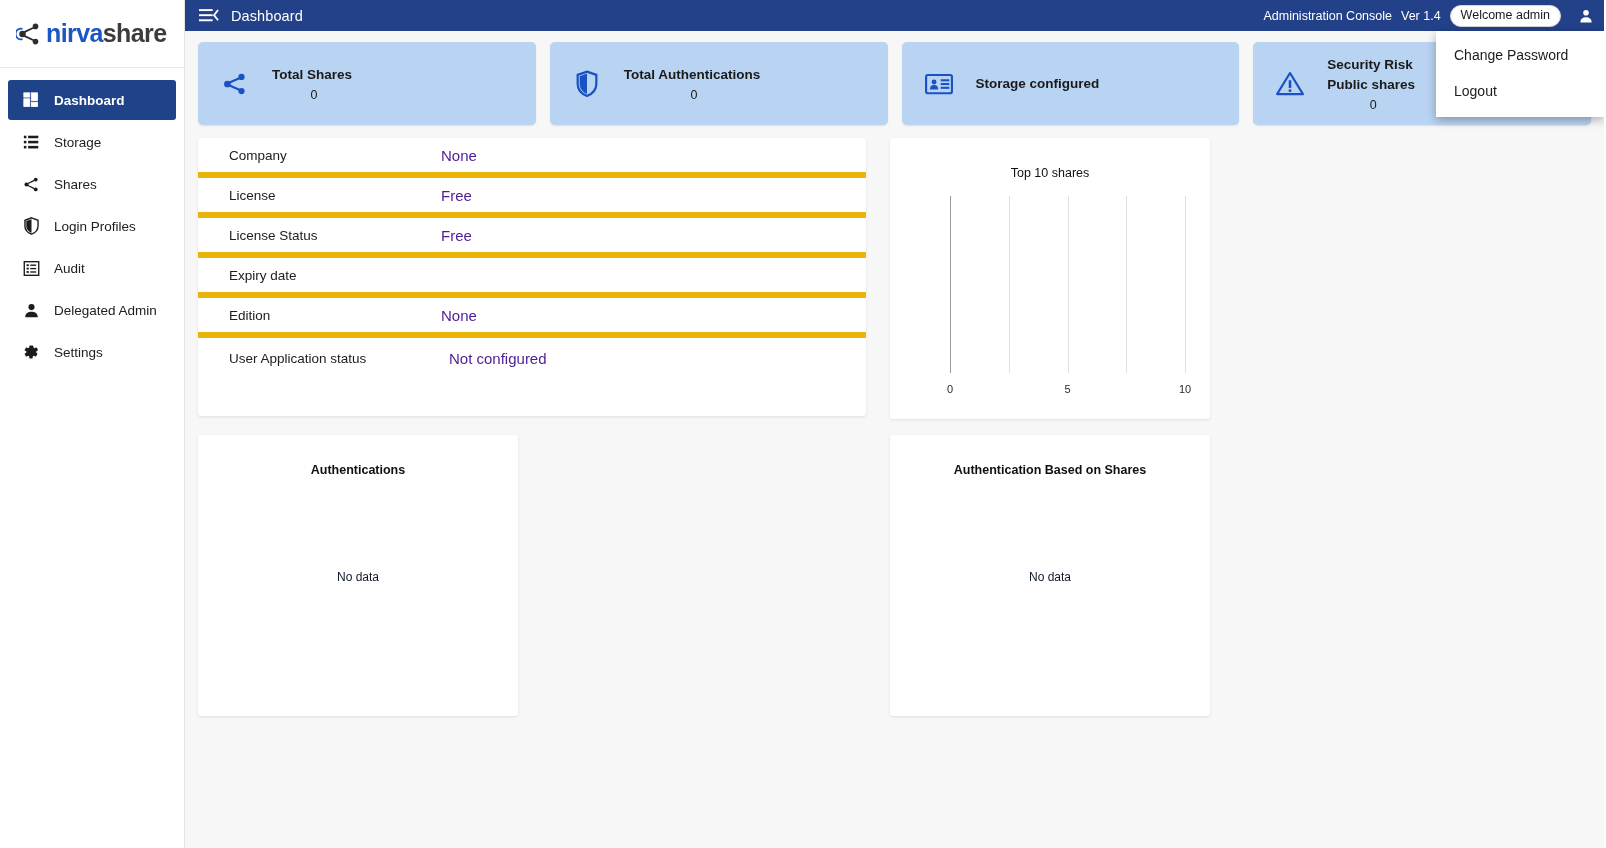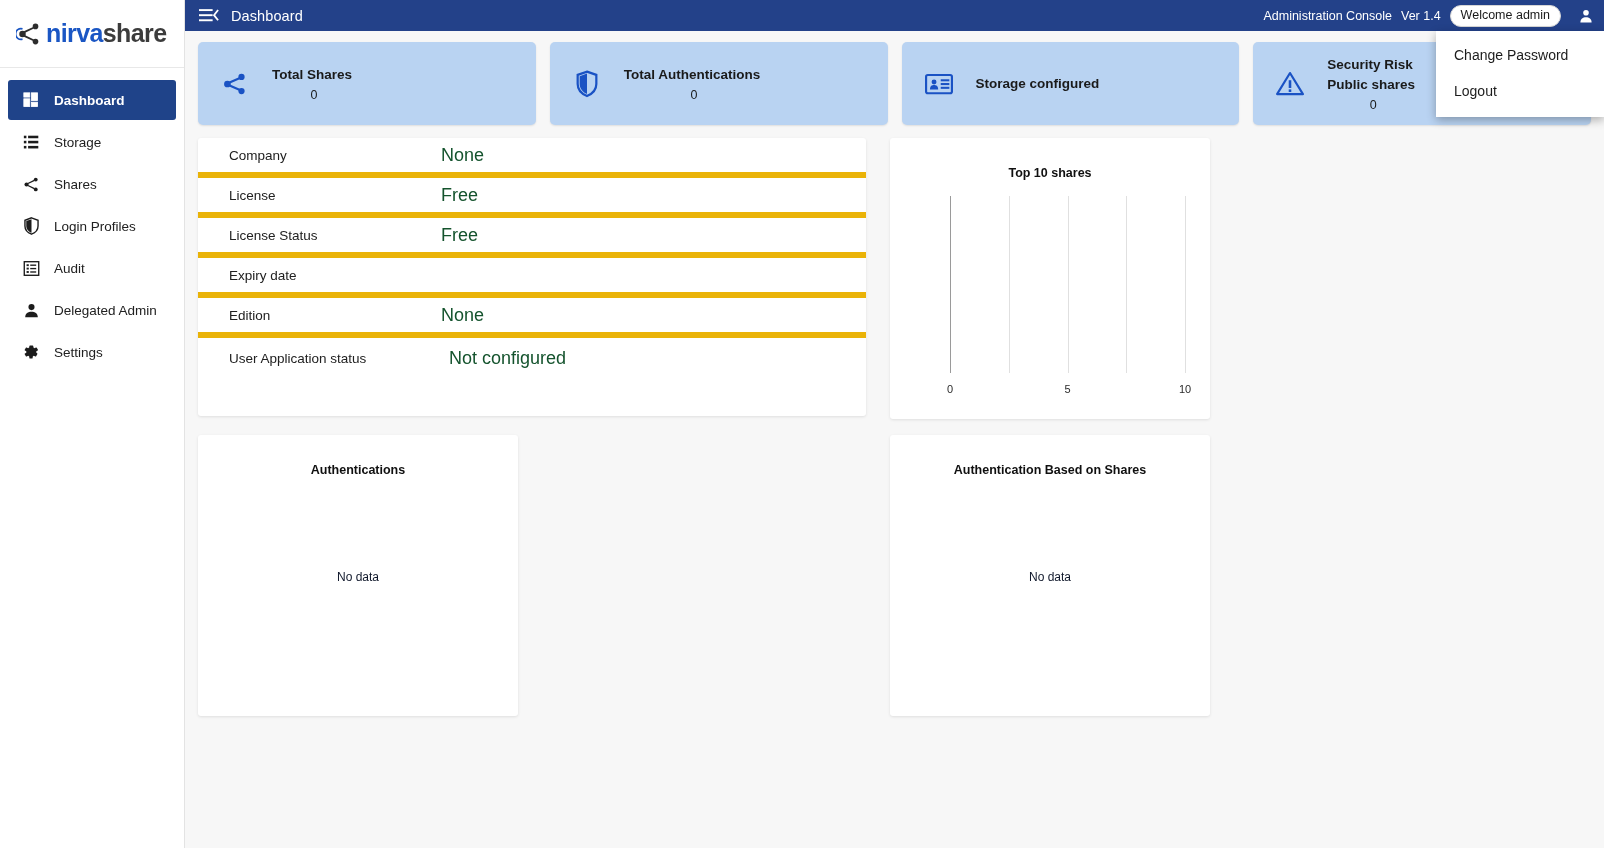--- a/index.html
+++ b/index.html
@@ -201,34 +201,34 @@
   }
   .info-row {
     display: flex;
     align-items: center;
     height: 40px;
     border-bottom: 6px solid #eab308;
     padding-left: 31px;
   }
   .info-row:last-child { border-bottom: none; gap: 8px; }
   .info-key { width: 212px; font-size: 13.5px; color: #212121; }
-  .info-val { font-size: 18px; color: #14532d; }
+  .info-val { font-size: 15px; color: #4c1d95; }
 
   
   .chart-card {
     background: #ffffff;
     border-radius: 3px;
     box-shadow: 0 1px 3px rgba(0,0,0,.10);
     position: relative;
   }
   .chart-card.top10 { width: 320px; height: 281px; }
   .chart-title {
     position: absolute;
     font-size: 12.5px;
-    font-weight: bold;
+    font-weight: normal;
     color: #101010;
     top: 28px;
     left: 0; right: 0;
     text-align: center;
   }
   .chart-plot {
     position: absolute;
     left: 60px; right: 25px;
     top: 58px; bottom: 46px;
   }

